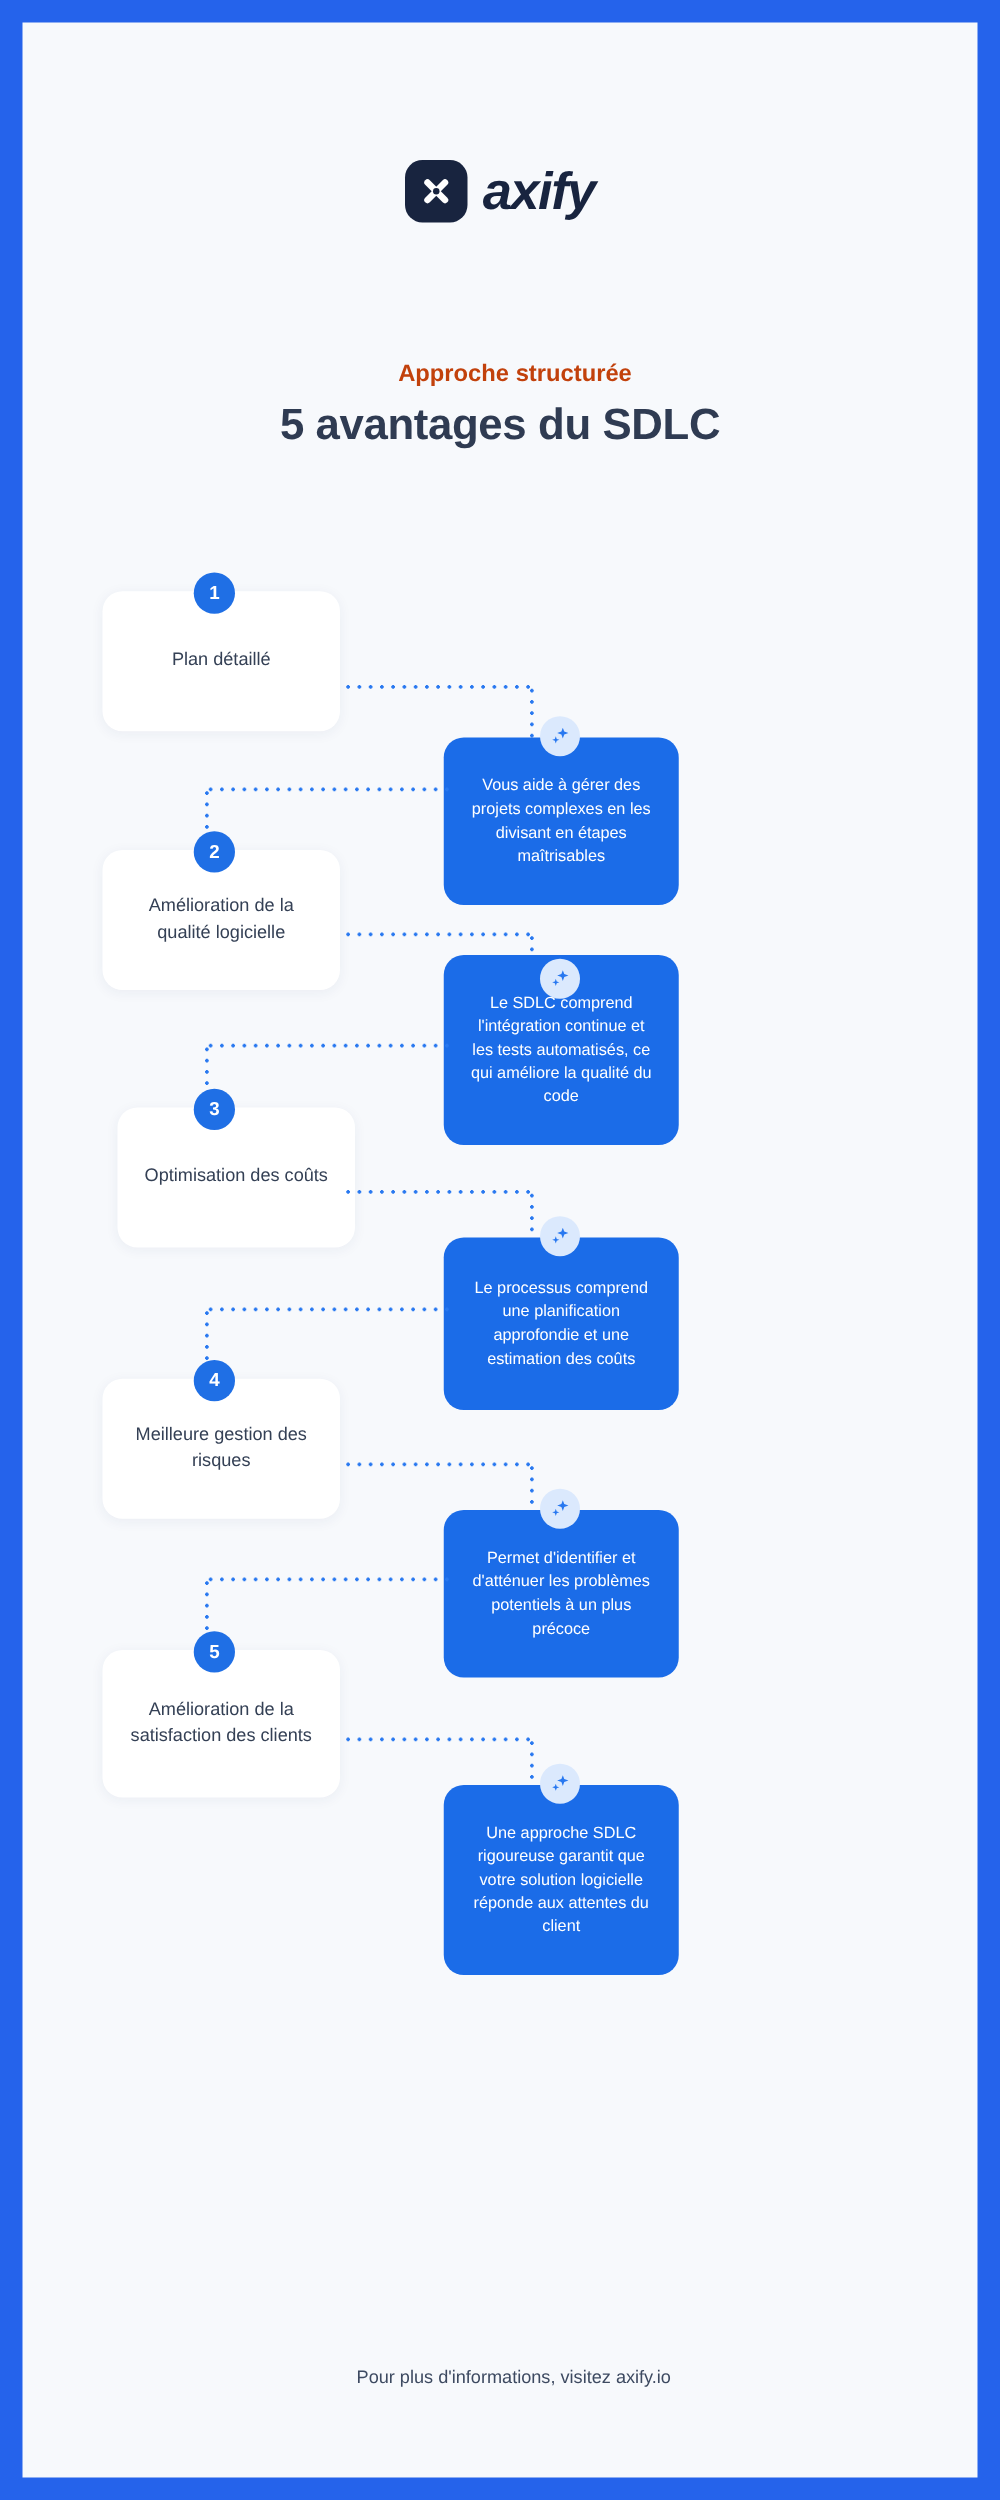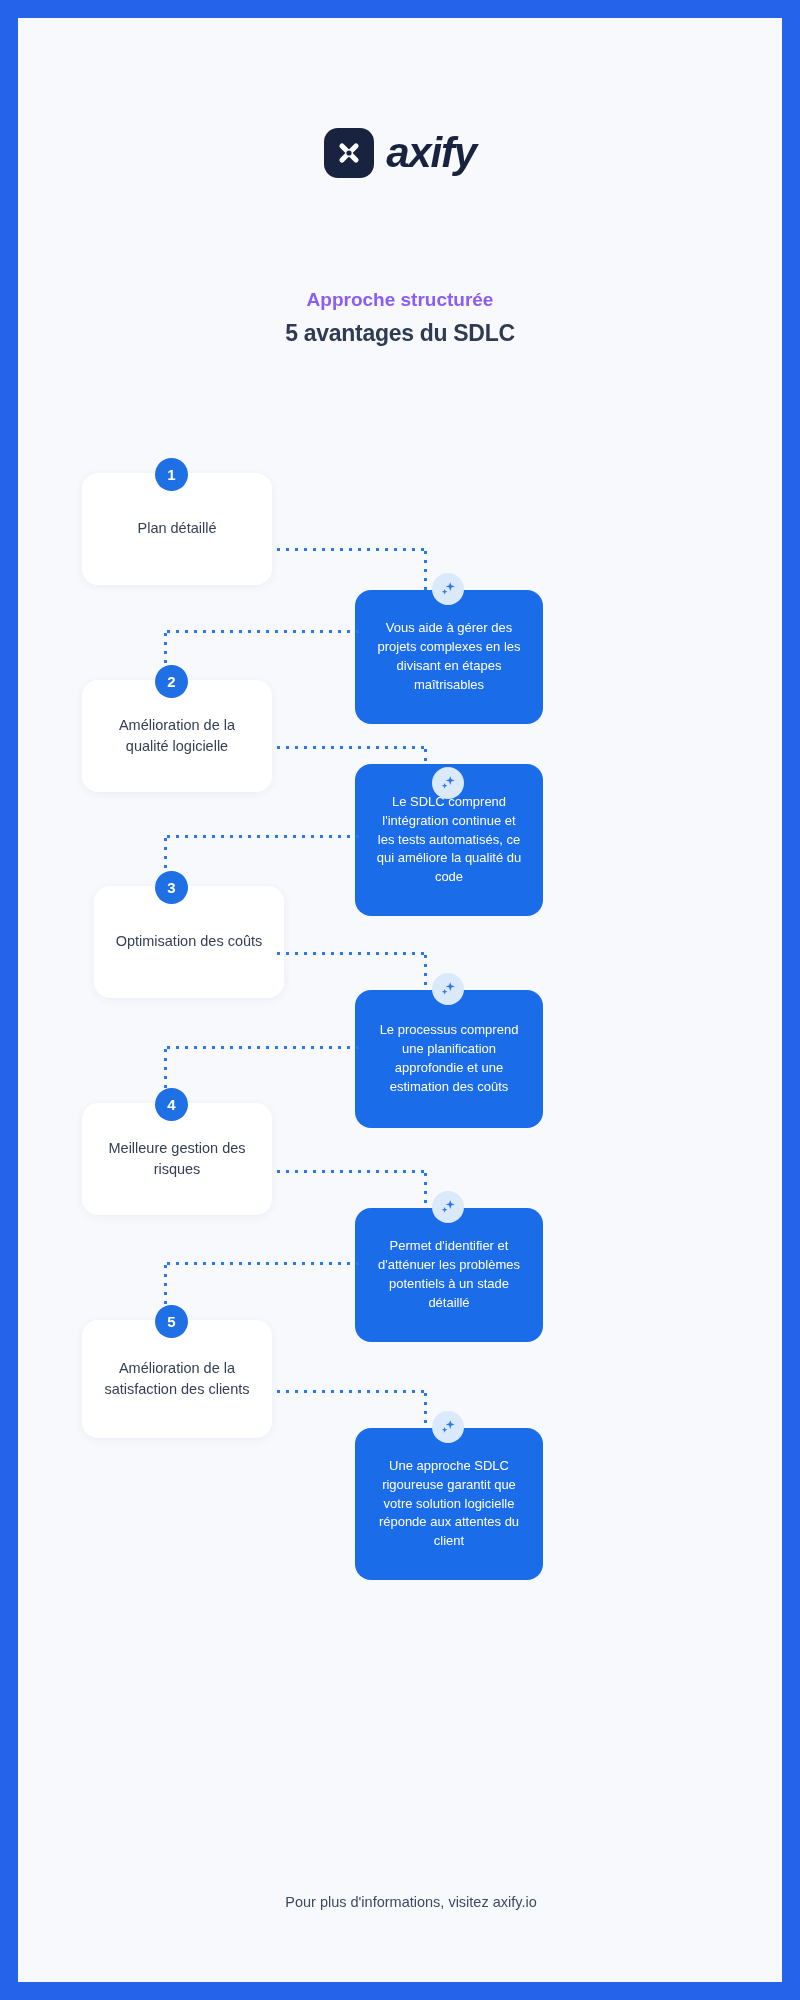--- a/index.html
+++ b/index.html
@@ -47,34 +47,34 @@
     font-size: 42px;
     font-weight: 700;
     color: #18243f;
     letter-spacing: -1.2px;
     line-height: 1;
   }
 
   .eyebrow {
     position: absolute;
     top: 271px;
-    left: 0;
+    left: 12px;
     width: 100%;
     text-align: center;
     font-size: 19px;
     font-weight: 700;
-    color: #8b5cf6;
+    color: #c2410c;
   }
   .headline {
     position: absolute;
     top: 302px;
     left: 0;
     width: 100%;
     text-align: center;
-    font-size: 23px;
+    font-size: 35px;
     font-weight: 700;
     color: #2f3b52;
     letter-spacing: -0.3px;
   }
 
   
   .flow { position: absolute; left: 0; top: 0; width: 764px; height: 1964px; }
 
   .step { position: absolute; }
 
@@ -262,21 +262,21 @@
 
       <div class="white-card" style="left:64px; top:1085px; height:112px;">
         <span class="white-card-label">Meilleure gestion des risques</span>
       </div>
       <div class="badge" style="left:137px; top:1070px;">4</div>
 
       <div class="dot-h" style="left:256px; top:1152px; width:152px;"></div>
       <div class="dot-v" style="left:406px; top:1152px; height:44px;"></div>
 
       <div class="blue-card" style="left:337px; top:1190px; height:134px;">
-        <span class="blue-card-text">Permet d'identifier et d'atténuer les problèmes potentiels à un stade détaillé</span>
+        <span class="blue-card-text">Permet d'identifier et d'atténuer les problèmes potentiels à un plus précoce</span>
       </div>
       <div class="spark" style="left:414px; top:1173px;">
         <svg width="18" height="18" viewBox="0 0 24 24" aria-hidden="true">
           <path d="M15 3l1.5 4L21 8.5 16.5 10 15 14.5 13.5 10 9 8.5 13.5 7z" fill="#2878f0"></path>
           <path d="M7.5 12l1 2.8 2.8 1-2.8 1-1 2.8-1-2.8-2.8-1 2.8-1z" fill="#2878f0"></path>
         </svg>
       </div>
     </div>
 
     <div class="step">

